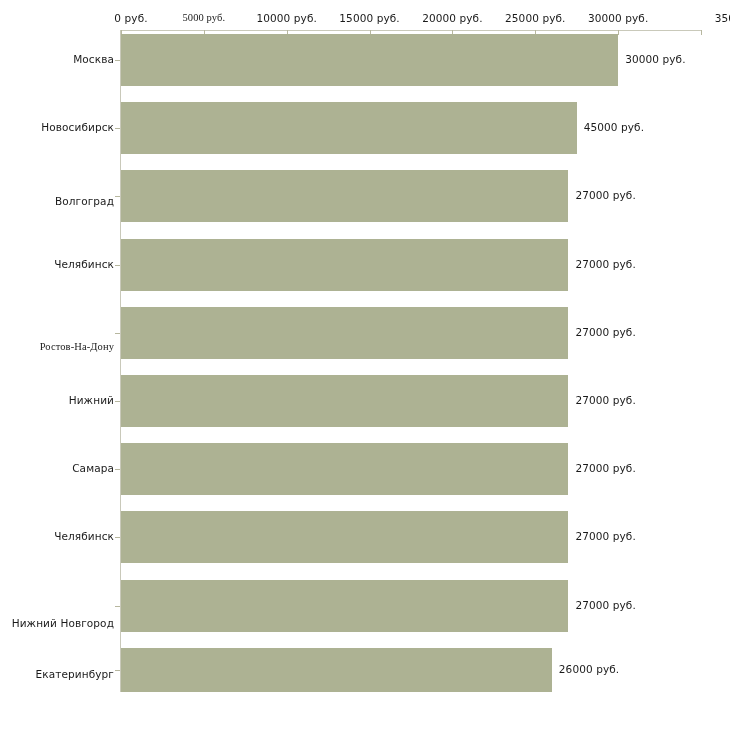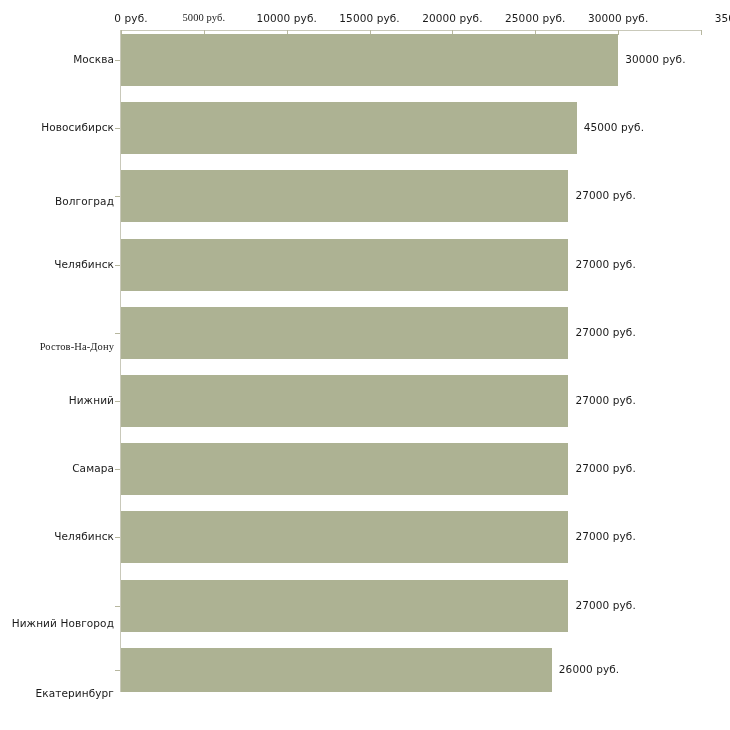--- a/index.html
+++ b/index.html
@@ -124,21 +124,21 @@
       <div class="ytick-label" style="top: 341px; font-family: Liberation Serif, serif;">Ростов-На-Дону</div>
       <div class="ytick" style="top: 401px;"></div>
       <div class="ytick-label" style="top: 394px;">Нижний</div>
       <div class="ytick" style="top: 469px;"></div>
       <div class="ytick-label" style="top: 462.2px;">Самара</div>
       <div class="ytick" style="top: 537px;"></div>
       <div class="ytick-label" style="top: 530.4px;">Челябинск</div>
       <div class="ytick" style="top: 606px;"></div>
       <div class="ytick-label" style="top: 617px;">Нижний Новгород</div>
       <div class="ytick" style="top: 670px;"></div>
-      <div class="ytick-label" style="top: 687px;">Екатеринбург</div>
+      <div class="ytick-label" style="top: 668px;">Екатеринбург</div>
     </div>
   <div id="bars-layer">
       <div class="bar" title="Москва 30000 руб." style="top: 34px; height: 52px; width: 497.143px; background: rgb(173, 178, 147);"></div>
       <div class="bar-value-label" style="left: 625.143px; top: 53px;">30000 руб.</div>
       <div class="bar" title="Новосибирск 27500 руб." style="top: 102.2px; height: 52px; width: 455.714px; background: rgb(173, 178, 147);"></div>
       <div class="bar-value-label" style="left: 583.714px; top: 121.2px;">45000 руб.</div>
       <div class="bar" title="Волгоград 27000 руб." style="top: 170.4px; height: 52px; width: 447.429px; background: rgb(173, 178, 147);"></div>
       <div class="bar-value-label" style="left: 575.429px; top: 189.4px;">27000 руб.</div>
       <div class="bar" title="Красноярск 27000 руб." style="top: 238.6px; height: 52px; width: 447.429px; background: rgb(173, 178, 147);"></div>
       <div class="bar-value-label" style="left: 575.429px; top: 257.6px;">27000 руб.</div>

